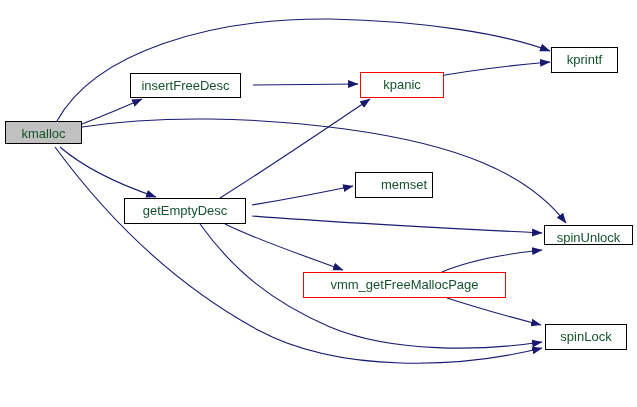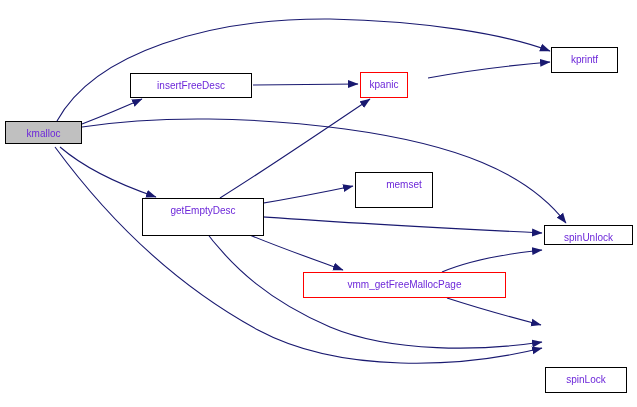--- a/index.html
+++ b/index.html
@@ -20,22 +20,22 @@
     fill: none;
     stroke: var(--edge-color, #191970);
     stroke-width: 1.1;
   }
   .node-layer { position: absolute; left: 0; top: 0; width: 0; height: 0; }
   .node {
     position: absolute;
     box-sizing: border-box;
     border: 1px solid #000;
     background: #fff;
-    color: #6d28d9;
-    font-size: 10px;
+    color: #14532d;
+    font-size: 13px;
     text-align: center;
     white-space: nowrap;
     cursor: pointer;
   }
 </style>
 </head>
 <body>
 
 <div class="canvas">
   <svg class="edge-layer" width="637" height="407" viewBox="0 0 637 407" xmlns="http://www.w3.org/2000/svg">
@@ -56,22 +56,22 @@
         <path class="edge" d="M 252 205 C 282 200 320 193 353 186" marker-end="url(#arrow)"></path>
         <path class="edge" d="M 252 216 C 330 222 460 229 542 233" marker-end="url(#arrow)"></path>
         <path class="edge" d="M 225 224 C 255 239 310 258 343 270" marker-end="url(#arrow)"></path>
         <path class="edge" d="M 200 224 C 233 270 272 302 330 327 C 392 353 482 351 542 342" marker-end="url(#arrow)"></path>
         <path class="edge" d="M 442 272 C 468 261 505 254 542 250" marker-end="url(#arrow)"></path>
         <path class="edge" d="M 447 298 C 478 308 510 317 541 325" marker-end="url(#arrow)"></path>
       </g>
   </svg>
   <div class="node-layer">
       <div class="node" style="left: 5px; top: 121px; width: 77px; height: 23px; line-height: 24px; background: rgb(192, 192, 192); border-color: rgb(0, 0, 0);">kmalloc</div>
-      <div class="node" style="left: 130px; top: 73px; width: 122px; height: 25px; line-height: 23px; background: rgb(255, 255, 255); border-color: rgb(0, 0, 0);">insertFreeDesc</div>
-      <div class="node" style="left: 360px; top: 72px; width: 48px; height: 26px; line-height: 24px; background: rgb(255, 255, 255); border-color: rgb(255, 0, 0);">kpanic</div>
+      <div class="node" style="left: 130px; top: 73px; width: 111px; height: 25px; line-height: 23px; background: rgb(255, 255, 255); border-color: rgb(0, 0, 0);">insertFreeDesc</div>
+      <div class="node" style="left: 360px; top: 72px; width: 84px; height: 26px; line-height: 24px; background: rgb(255, 255, 255); border-color: rgb(255, 0, 0);">kpanic</div>
       <div class="node" style="left: 551px; top: 47px; width: 67px; height: 26px; line-height: 24px; background: rgb(255, 255, 255); border-color: rgb(0, 0, 0);">kprintf</div>
-      <div class="node" style="left: 355px; top: 172px; width: 78px; height: 36px; line-height: 24px; background: rgb(255, 255, 255); border-color: rgb(0, 0, 0); padding-left: 20px;">memset</div>
-      <div class="node" style="left: 142px; top: 198px; width: 122px; height: 38px; line-height: 24px; background: rgb(255, 255, 255); border-color: rgb(0, 0, 0);">getEmptyDesc</div>
+      <div class="node" style="left: 355px; top: 172px; width: 78px; height: 26px; line-height: 24px; background: rgb(255, 255, 255); border-color: rgb(0, 0, 0); padding-left: 20px;">memset</div>
+      <div class="node" style="left: 124px; top: 198px; width: 122px; height: 26px; line-height: 24px; background: rgb(255, 255, 255); border-color: rgb(0, 0, 0);">getEmptyDesc</div>
       <div class="node" style="left: 544px; top: 225px; width: 89px; height: 20px; line-height: 24px; background: rgb(255, 255, 255); border-color: rgb(0, 0, 0);">spinUnlock</div>
       <div class="node" style="left: 303px; top: 272px; width: 203px; height: 26px; line-height: 24px; background: rgb(255, 255, 255); border-color: rgb(255, 0, 0);">vmm_getFreeMallocPage</div>
-      <div class="node" style="left: 545px; top: 324px; width: 82px; height: 26px; line-height: 24px; background: rgb(255, 255, 255); border-color: rgb(0, 0, 0); margin-top: 43px;">spinLock</div>
+      <div class="node" style="left: 545px; top: 324px; width: 82px; height: 26px; line-height: 24px; background: rgb(255, 255, 255); border-color: rgb(0, 0, 0);">spinLock</div>
     </div>
 </div>
 
 </body></html>

